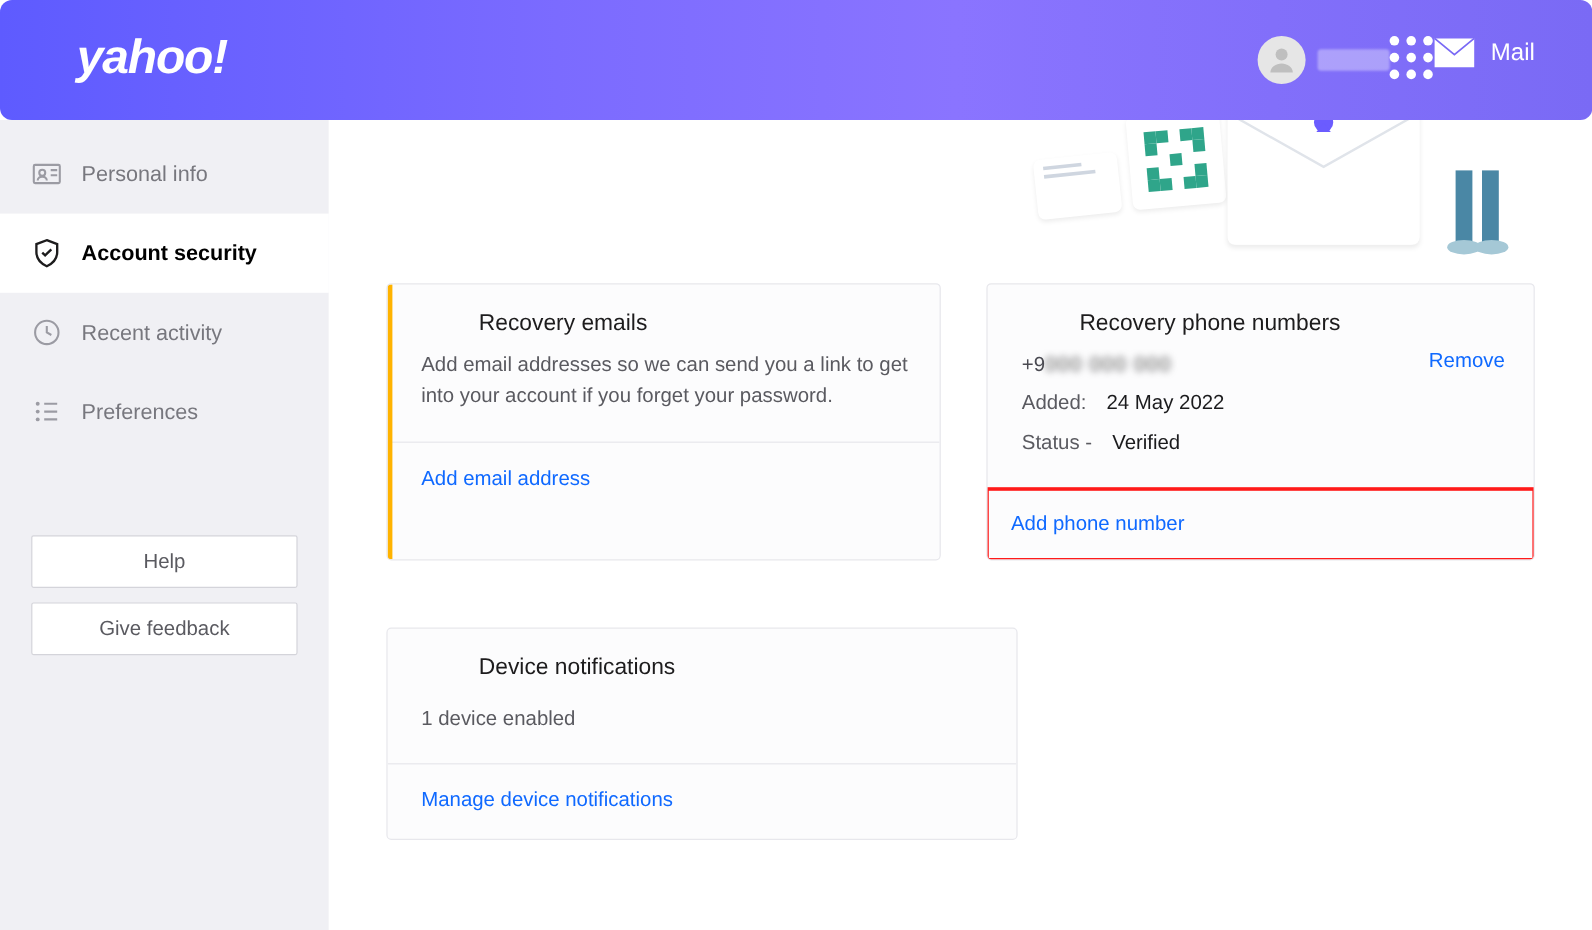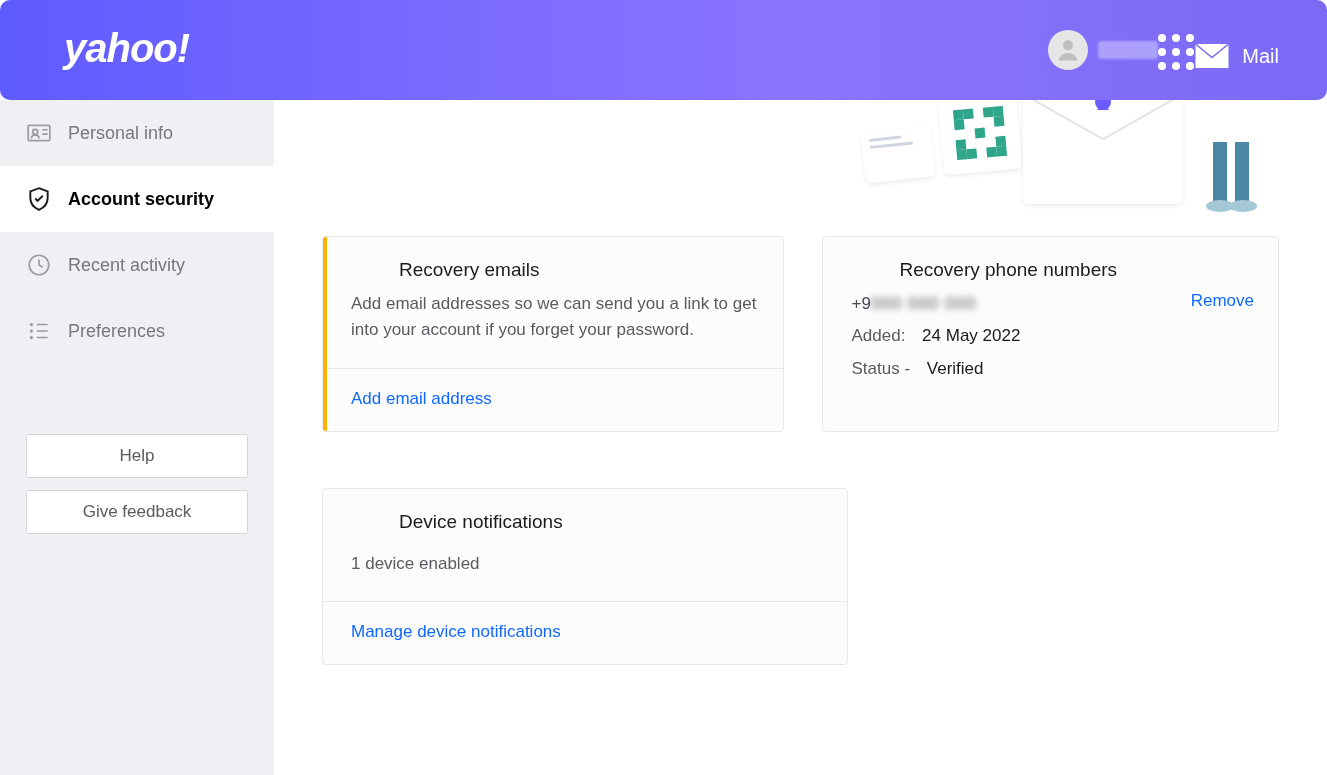--- a/index.html
+++ b/index.html
@@ -23,21 +23,21 @@
     color: #fff;
     font-size: 40px;
     font-weight: 800;
     font-style: italic;
     letter-spacing: -1px;
     margin-top: -4px;
   }
   .header-right {
     margin-left: auto;
     display: flex;
-    align-items: flex-end;
+    align-items: flex-start;
   }
   .avatar-wrap {
     display: flex;
     align-items: center;
     gap: 10px;
     cursor: pointer;
   }
   .avatar-circle {
     width: 40px; height: 40px;
     border-radius: 50%;
@@ -68,21 +68,21 @@
     cursor: pointer;
   }
   .mail-link svg { width: 36px; height: 28px; fill:#fff; }
 
   .body-wrap { display: flex; height: calc(775px - 100px); }
   .sidebar {
     width: 274px;
     background: #f0f0f4;
     display: flex;
     flex-direction: column;
-    padding-top: 0;
+    padding-top: 12px;
   }
   .sidebar-item {
     display: flex;
     align-items: center;
     gap: 16px;
     padding: 20px 26px;
     color: #77777e;
     font-size: 18px;
     cursor: pointer;
   }
@@ -344,20 +344,23 @@
         <div class="card-body">
           <div class="phone-row">
             <div>
               <span>+9</span><span class="phone-number">000 000 000</span>
             </div>
             <button class="link-action">Remove</button>
           </div>
           <div class="meta-line"><span>Added: </span><strong>24 May 2022</strong></div>
           <div class="meta-line"><span>Status - </span><strong>Verified</strong></div>
         </div>
+        <div class="highlight-box">
+          <button class="link-action">Add phone number</button>
+        </div>
       </div>
     </div>
 
     <div class="card card-device">
       <div class="card-header">Device notifications</div>
       <div class="card-body">1 device enabled</div>
       <div class="card-action">
         <button class="link-action">Manage device notifications</button>
       </div>
     </div>

